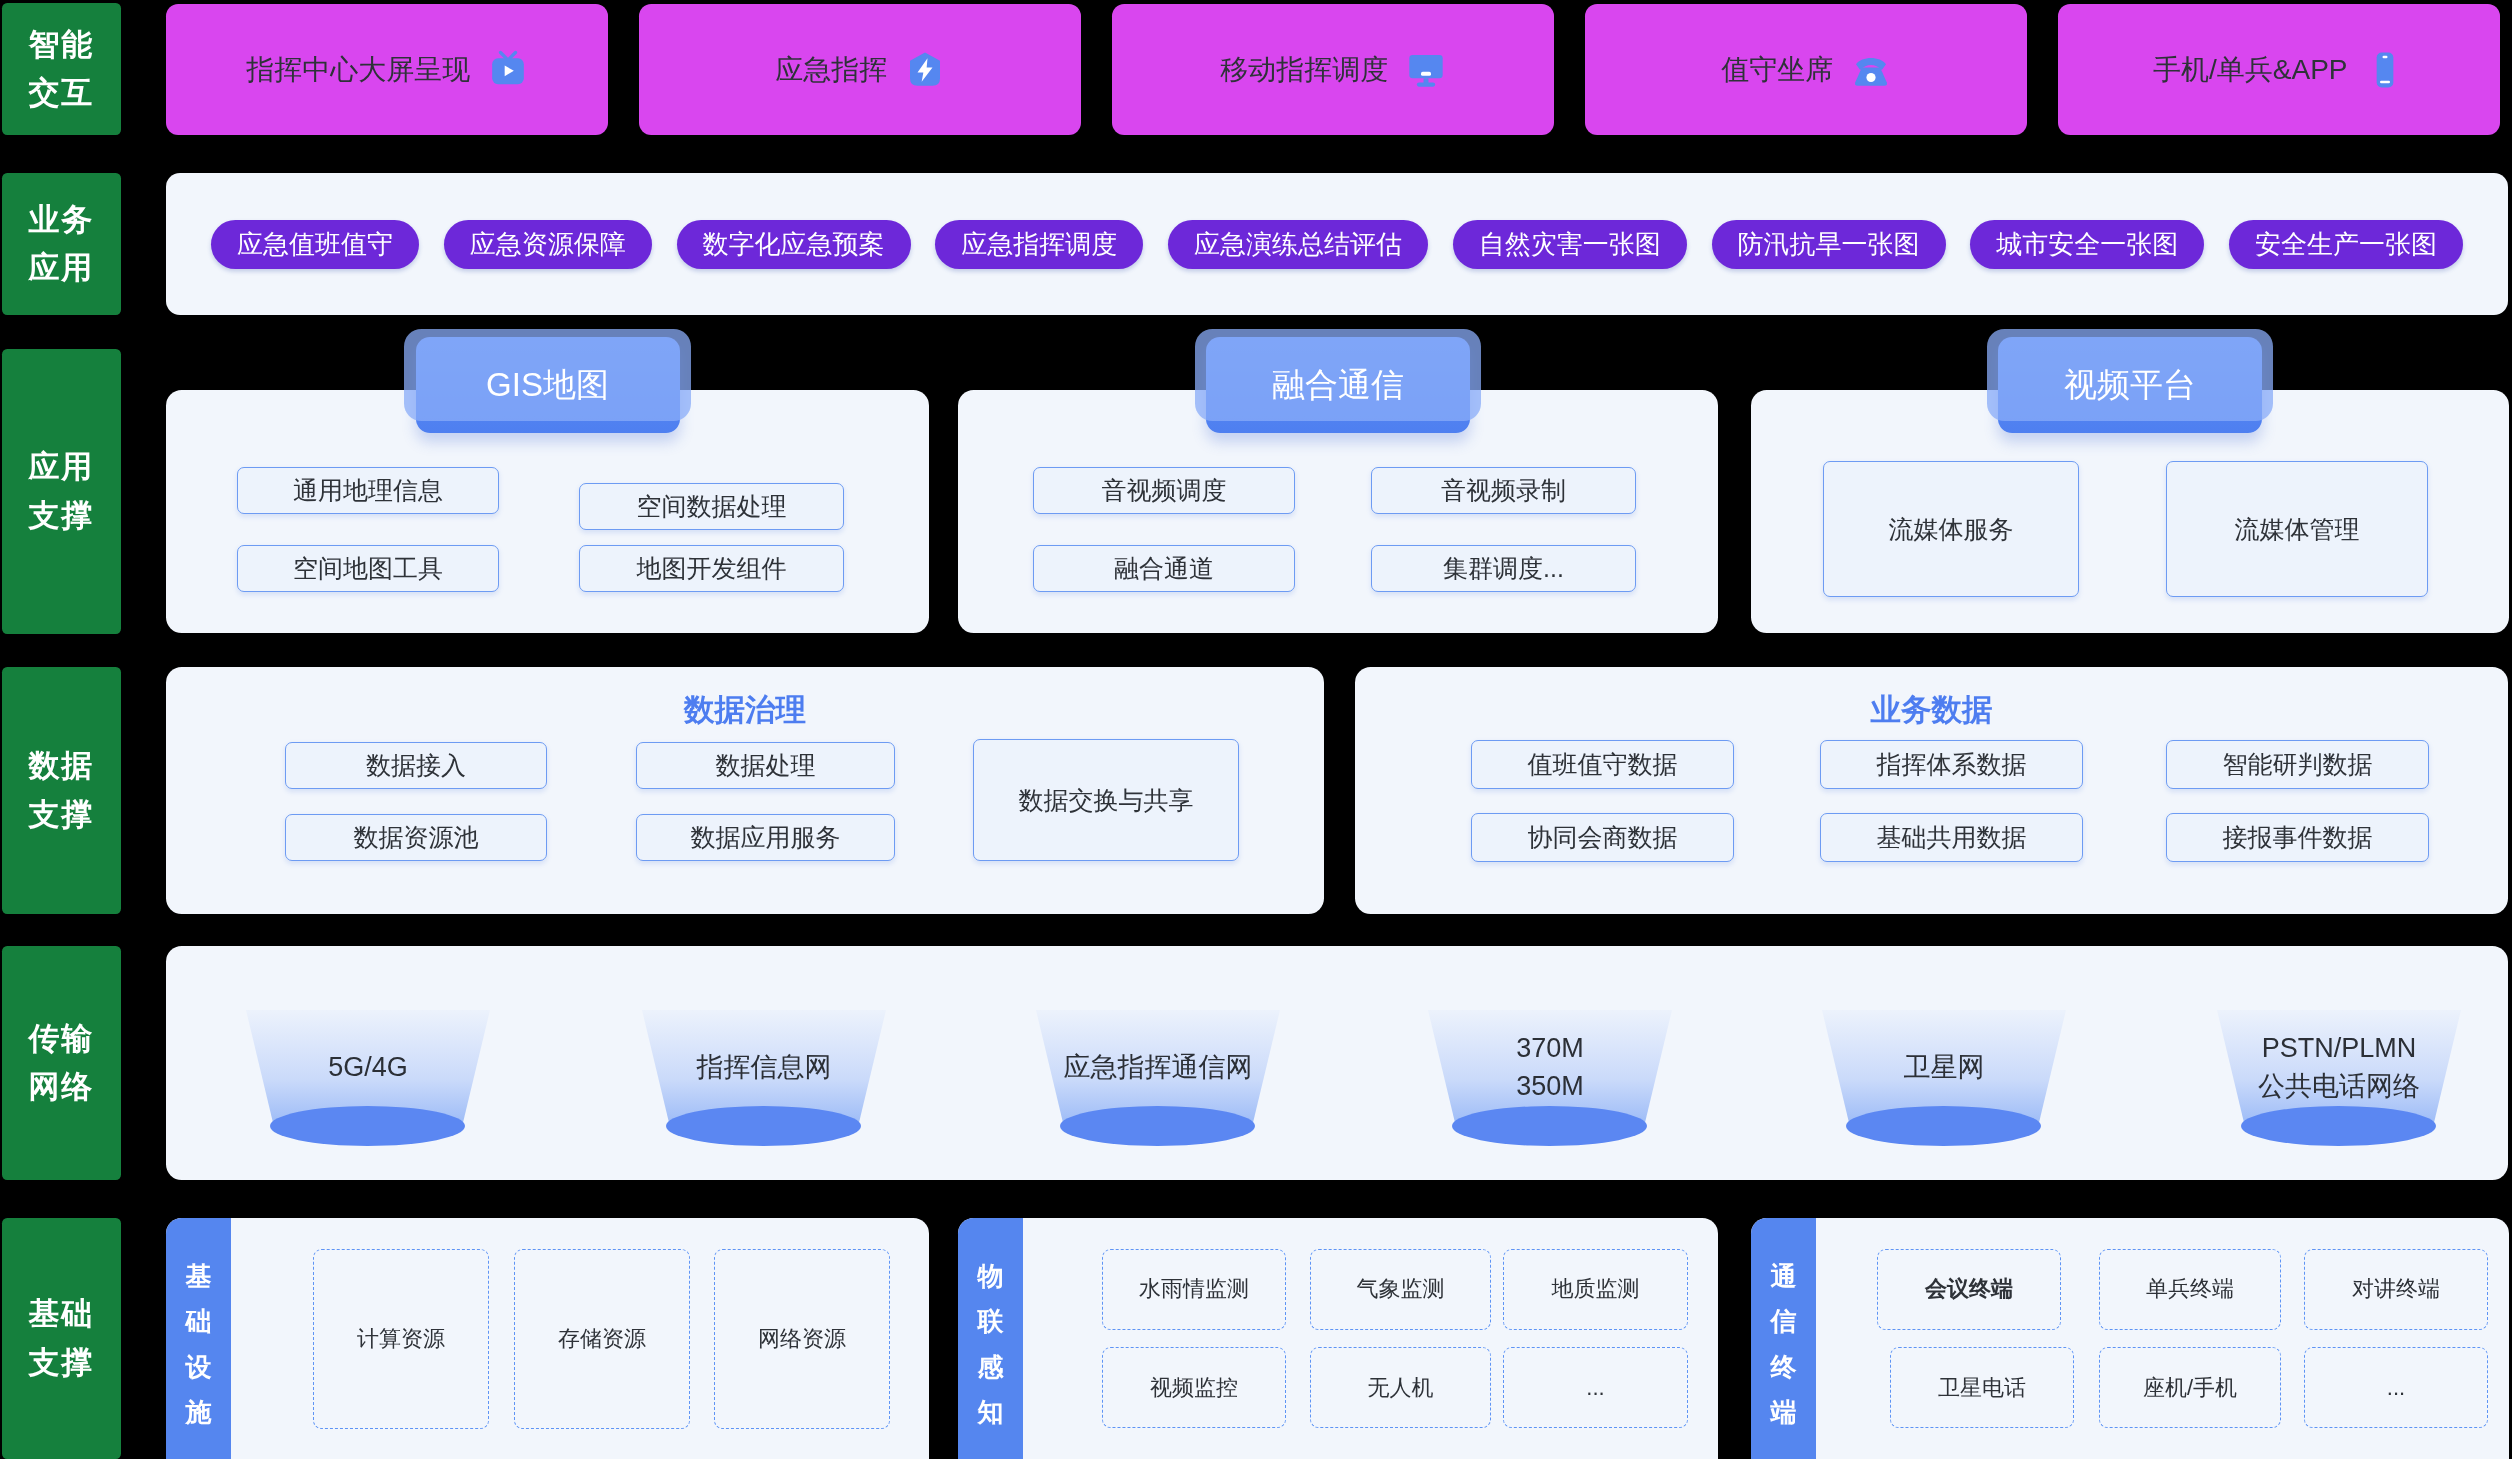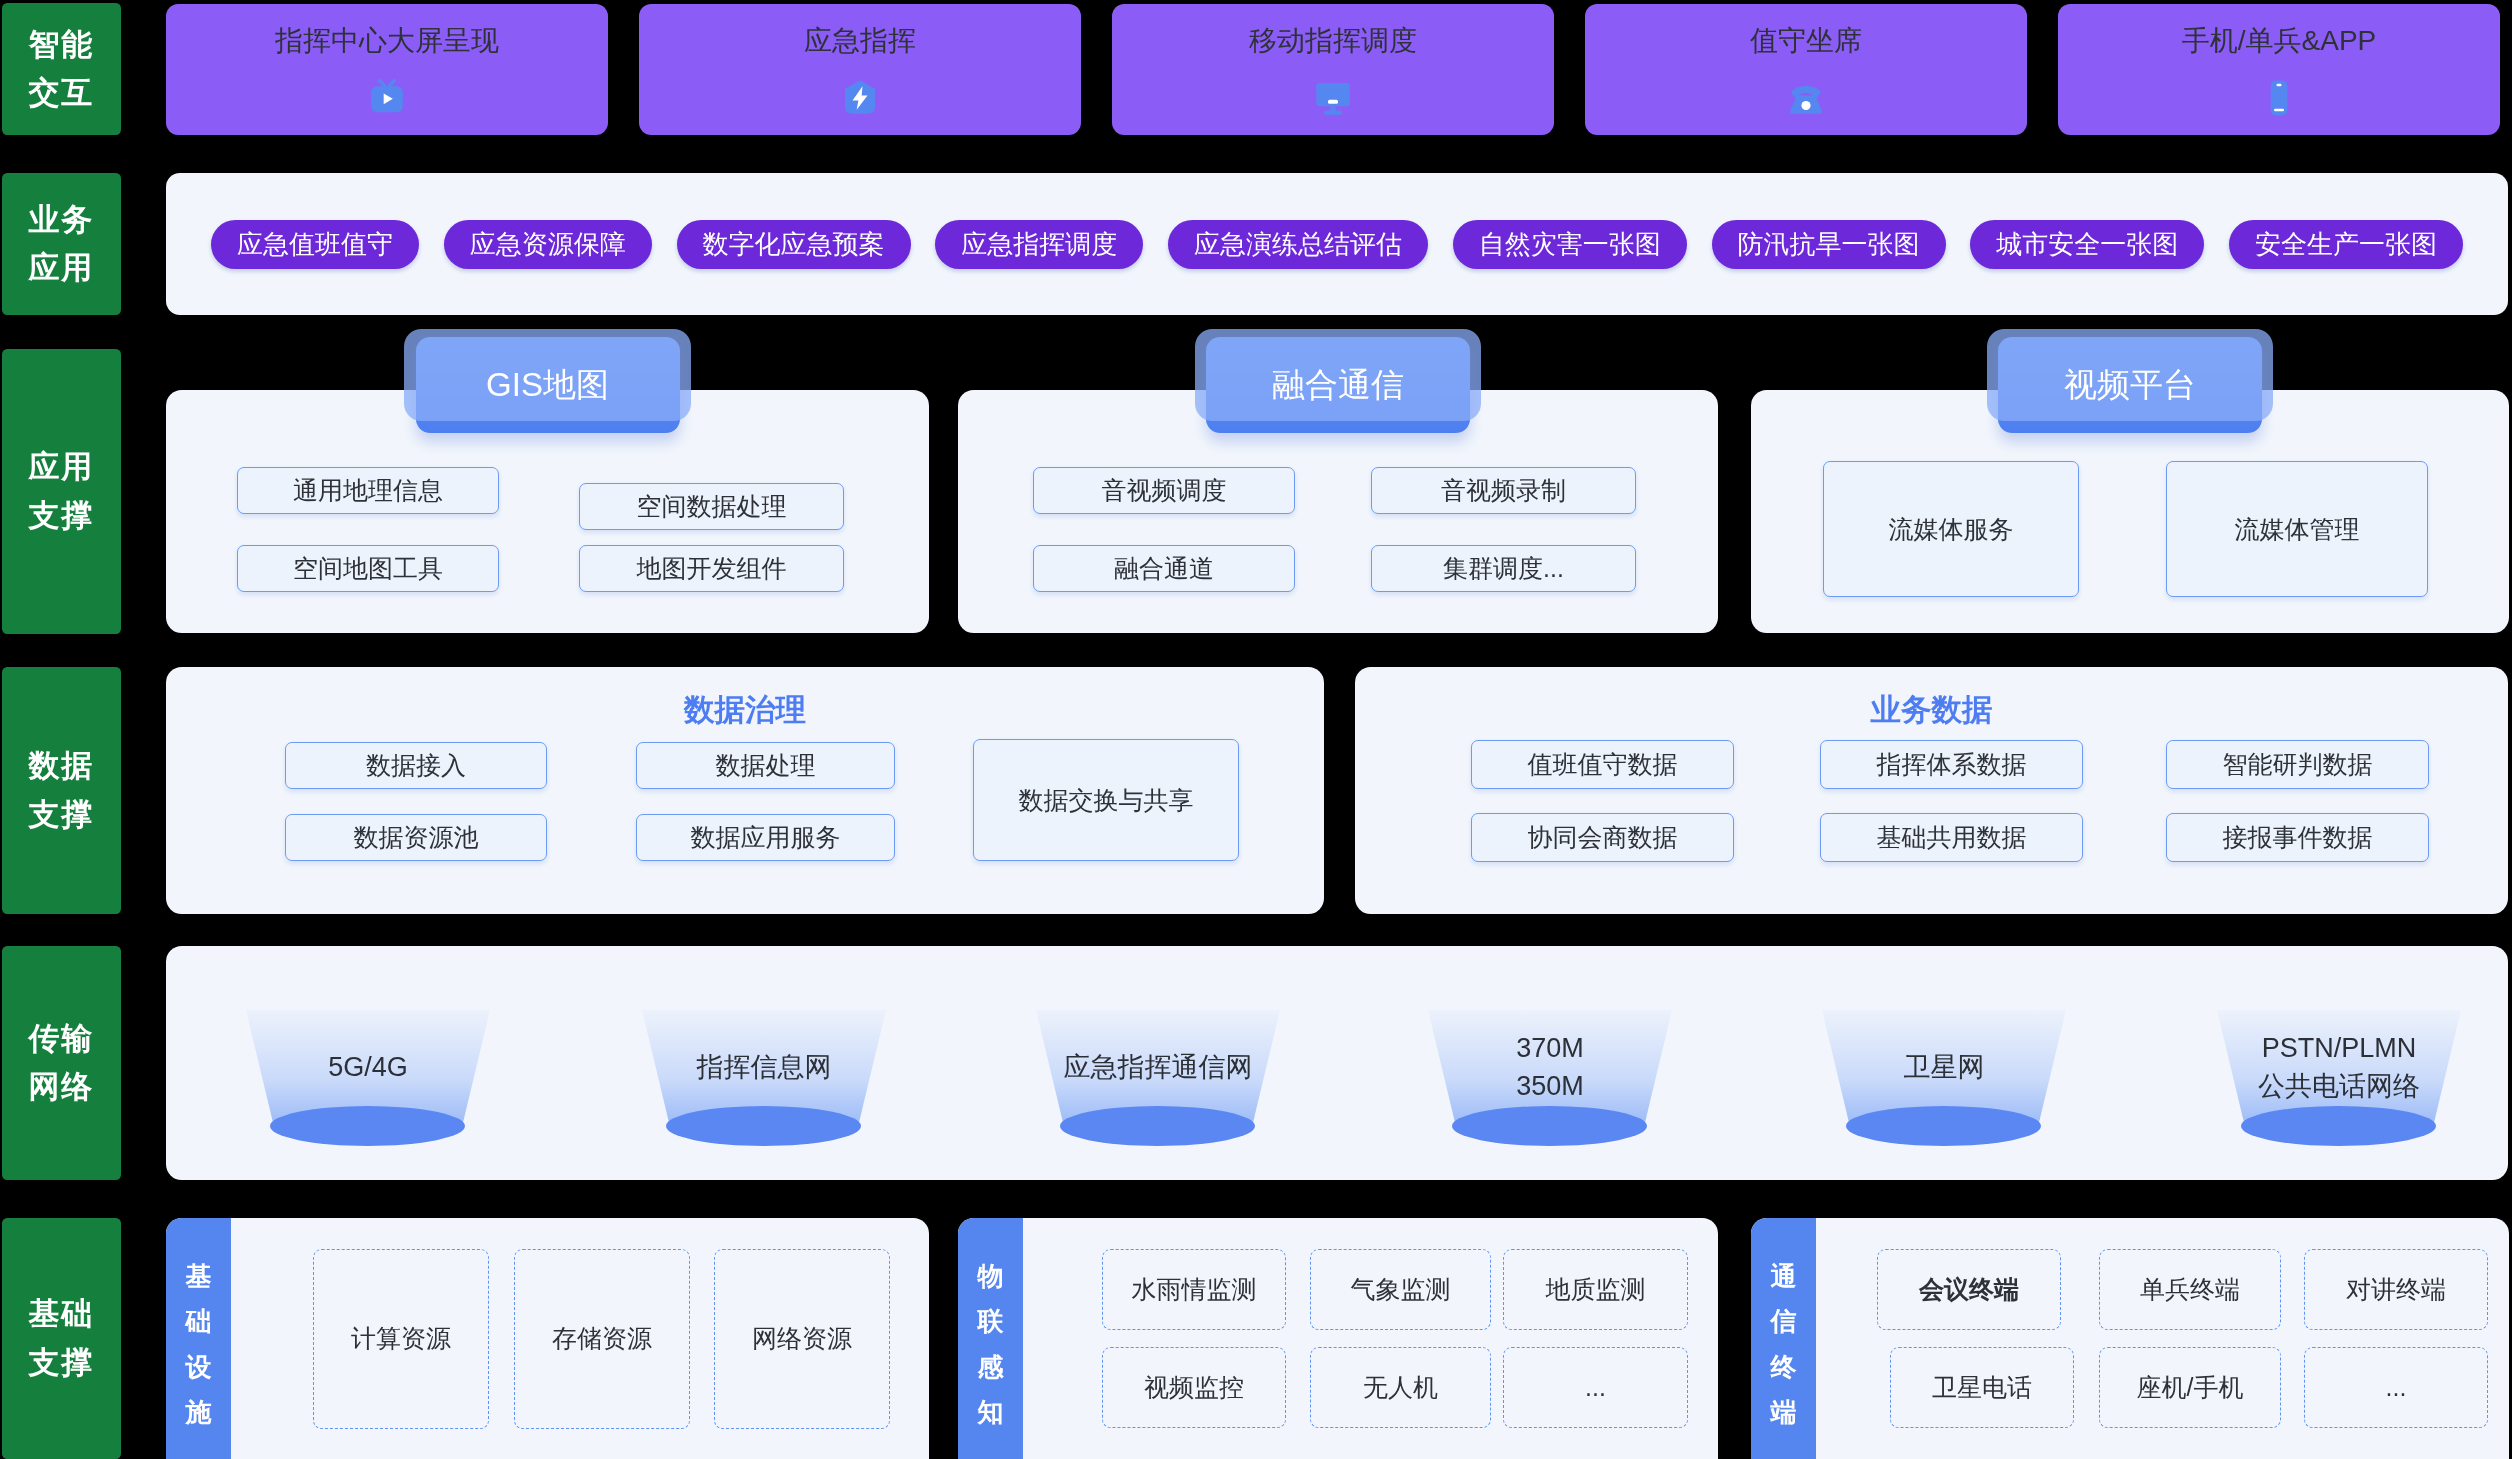--- a/index.html
+++ b/index.html
@@ -7,22 +7,22 @@
         font-family:"Liberation Sans",sans-serif;color:#2e3238;}
   .preline{white-space:pre-line;}
 
   
   .side-block{position:absolute;left:1.7px;width:119px;background:#15803d;border-radius:5.2px;
               display:flex;align-items:center;justify-content:center;text-align:center;
               color:#fff;font-size:31px;font-weight:600;line-height:1.55;letter-spacing:1.7px;}
 
   
   .row1{position:absolute;left:166px;top:4.4px;height:131px;display:flex;gap:31px;}
-  .tile{width:442px;height:131px;background:#8b5cf6;border-radius:12.2px;
-        display:flex;align-items:center;justify-content:center;gap:17.4px;flex-direction:column;}
+  .tile{width:442px;height:131px;background:#d946ef;border-radius:12.2px;
+        display:flex;align-items:center;justify-content:center;gap:17.4px;}
   .tile .label{font-size:28px;font-weight:500;color:#2e3238;}
   .icon{width:40px;height:40px;flex:none;}
 
   
   .panel{position:absolute;background:#f2f6fc;border-radius:15.7px;}
 
   
   .pillbar{left:166px;top:173px;width:2342px;height:142px;border-radius:14px;
            display:flex;align-items:center;justify-content:space-between;
            padding:0 45px;box-sizing:border-box;}
@@ -54,21 +54,21 @@
         background:#5b87f2;}
   .net-label{position:absolute;left:-35px;right:-35px;top:0;height:115px;display:flex;
         align-items:center;justify-content:center;text-align:center;font-size:27px;font-weight:500;
         color:#2b2f36;line-height:1.4;z-index:2;}
 
   
   .strip{position:absolute;left:0;top:0;bottom:0;width:65px;background:#5586ef;
          border-radius:15.7px 0 0 0;display:flex;align-items:center;justify-content:center;
          color:#fff;font-size:26px;font-weight:600;line-height:1.75;text-align:center;}
   .dbox{position:absolute;border:1.7px dashed #5e94f5;border-radius:8.7px;box-sizing:border-box;
-        display:flex;align-items:center;justify-content:center;font-size:25px;color:#2e3238;}
+        display:flex;align-items:center;justify-content:center;font-size:22px;color:#2e3238;}
 </style>
 </head>
 <body>
 
 <div class="page">
 
   <div class="side-block preline" style="top:2.6px;height:132px;">智能
 交互</div>
   <div class="side-block preline" style="top:173px;height:142px;">业务
 应用</div>

